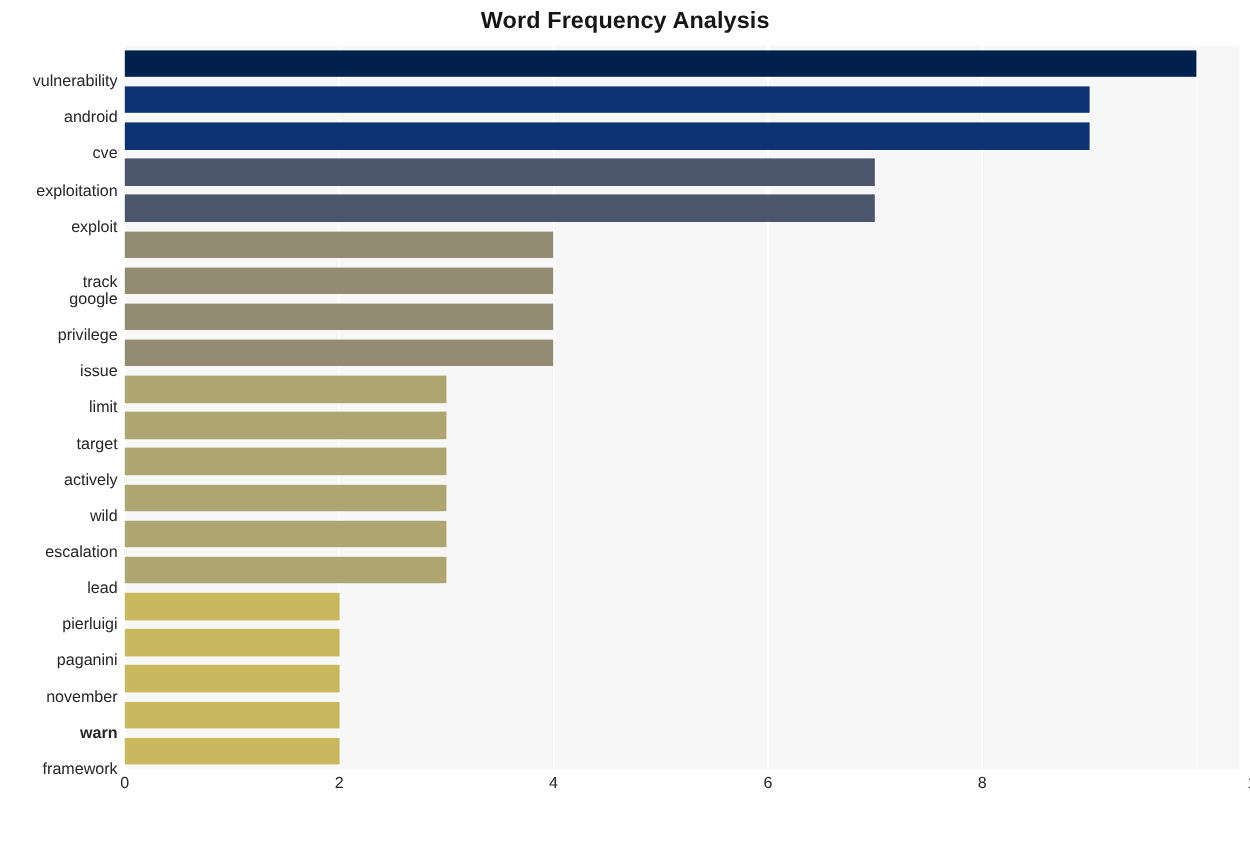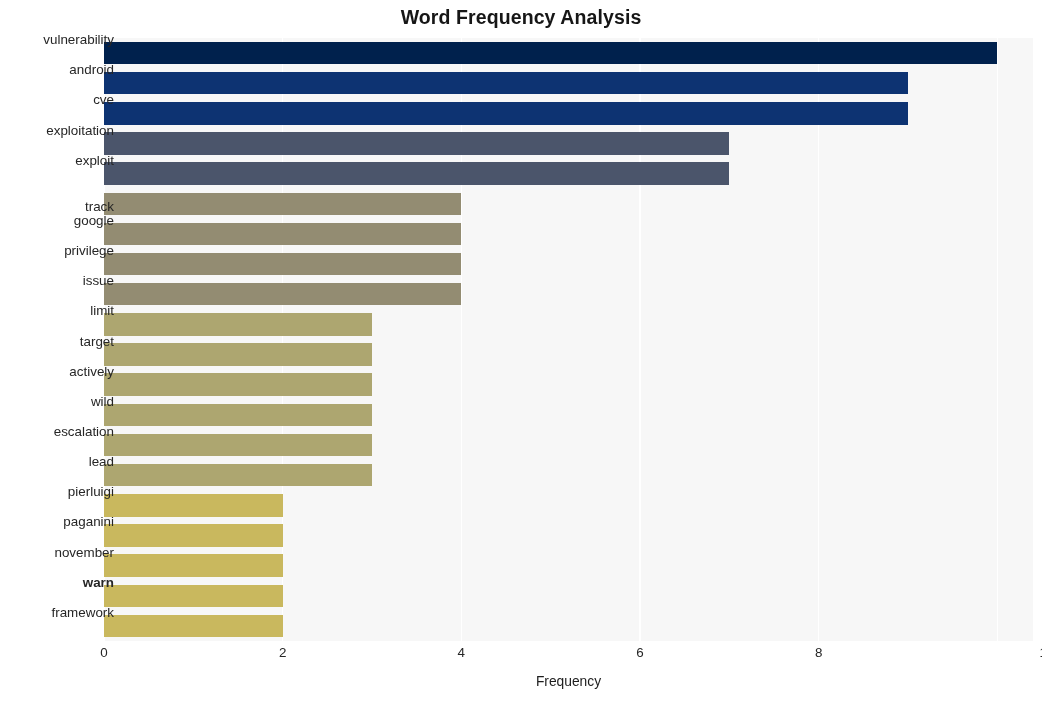--- a/index.html
+++ b/index.html
@@ -63,24 +63,23 @@
     position: absolute;
     left: 0;
     top: 0;
     height: 100%;
   }
 
   
   #y-labels {
     position: absolute;
     left: 0;
-    top: 26px;
+    top: 54px;
     width: 98px;
     height: 603px;
-    padding-left: 16px;
   }
   .y-label {
     position: absolute;
     right: 0;
     width: 98px;
     text-align: right;
     font-size: 13.4px;
     color: #262626;
     white-space: nowrap;
   }
@@ -217,15 +216,14 @@
 
   <div id="x-labels">
       <div class="x-label" style="left: 0px;">0</div>
       <div class="x-label" style="left: 178.654px;">2</div>
       <div class="x-label" style="left: 357.308px;">4</div>
       <div class="x-label" style="left: 535.962px;">6</div>
       <div class="x-label" style="left: 714.615px;">8</div>
       <div class="x-label" style="left: 943px;">10</div>
     </div>
 
-  <div id="x-axis-title">Frequency</div>
 
 </div>
 
 </body></html>

